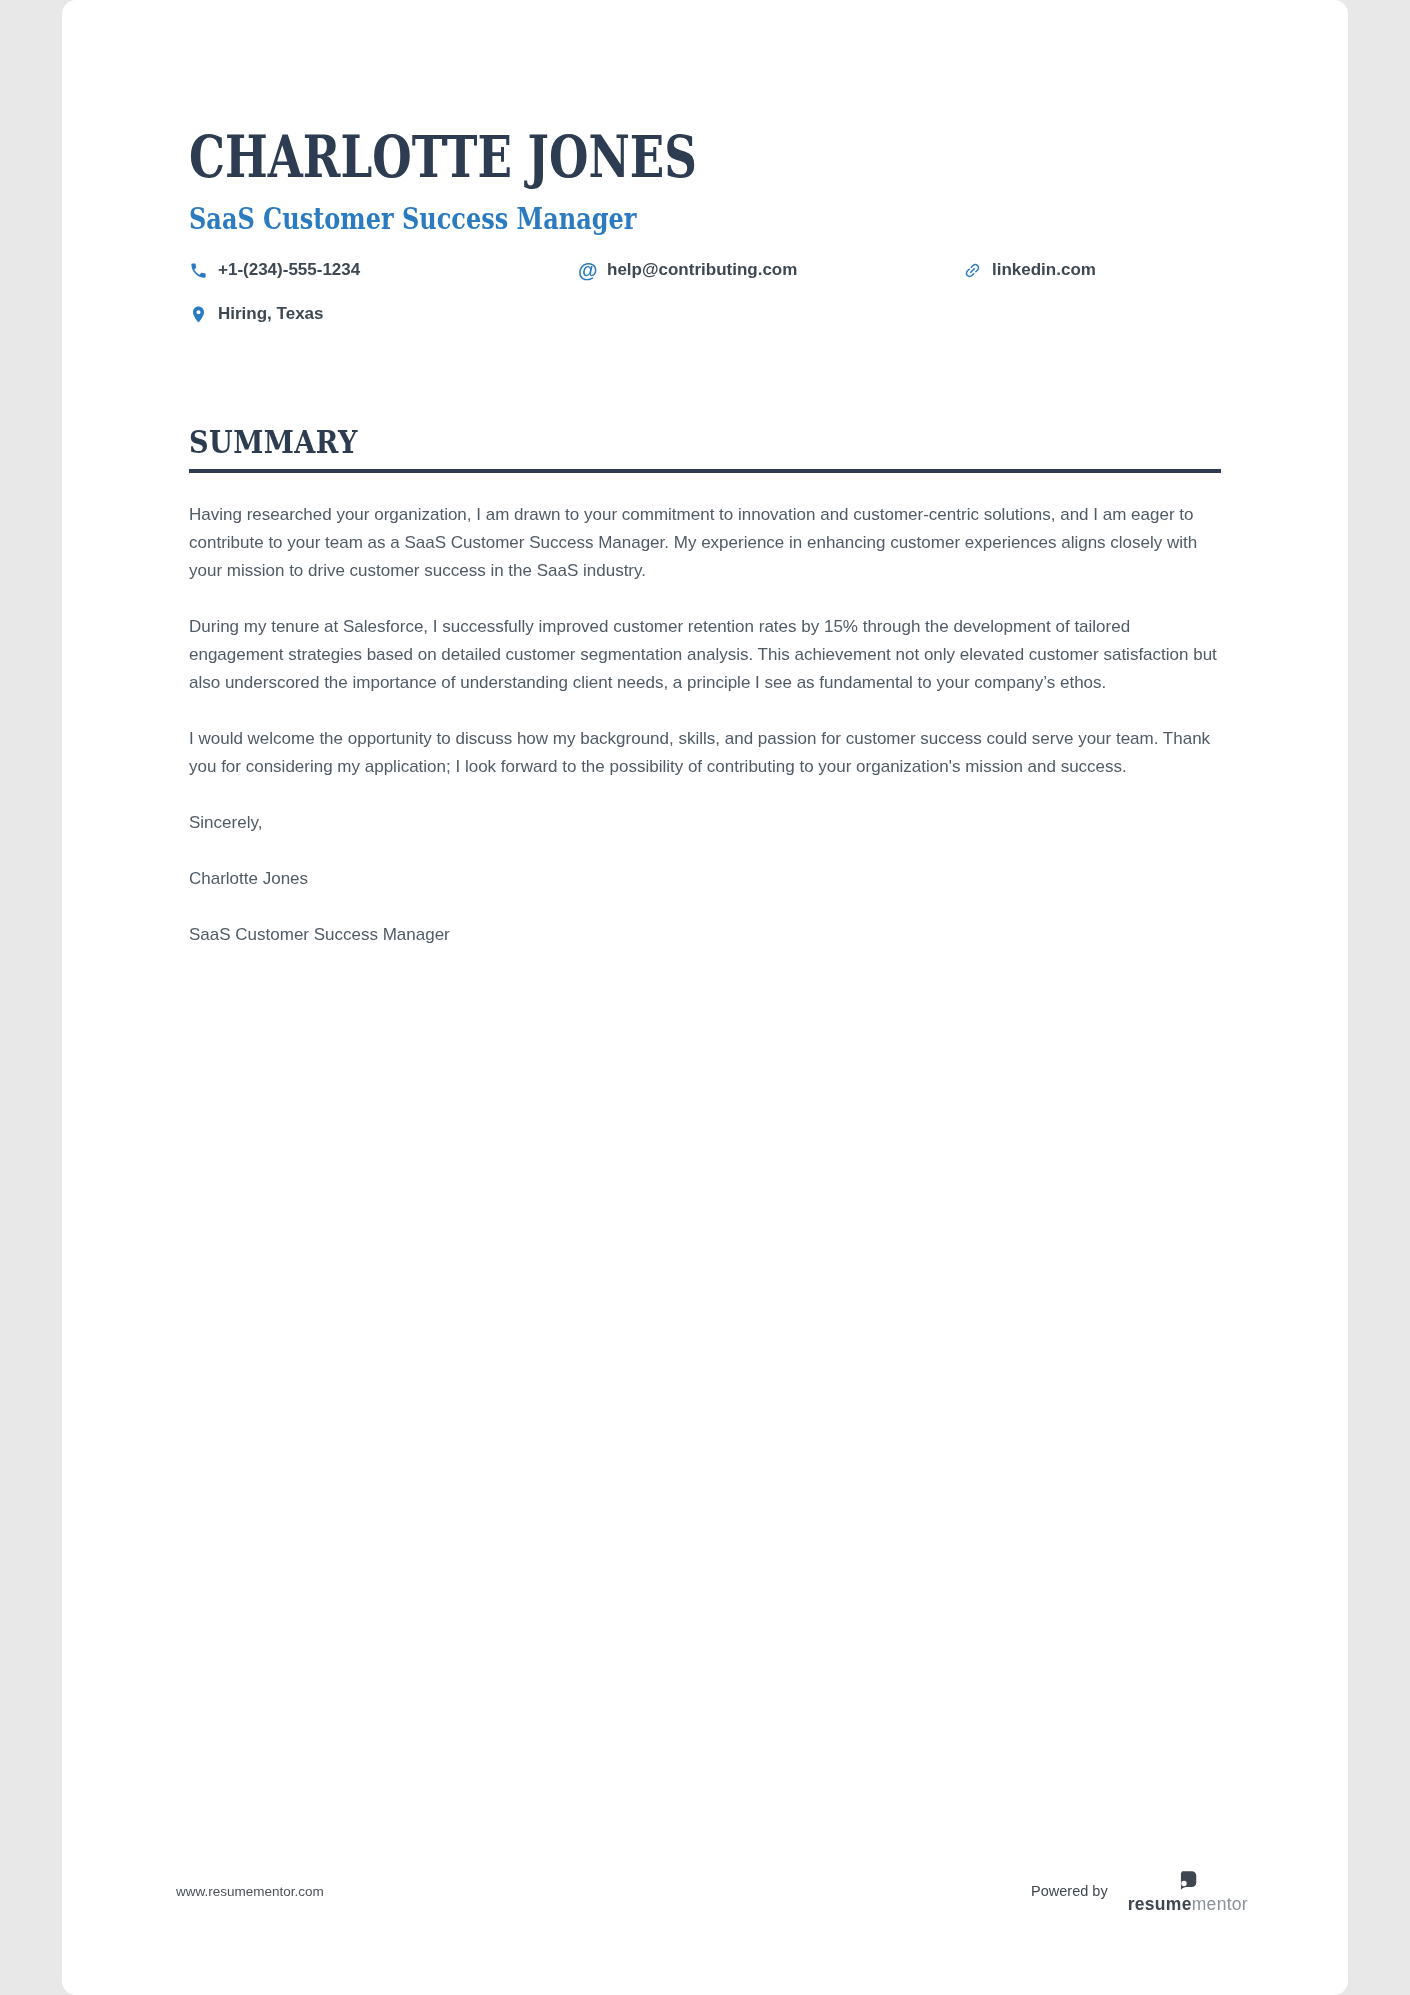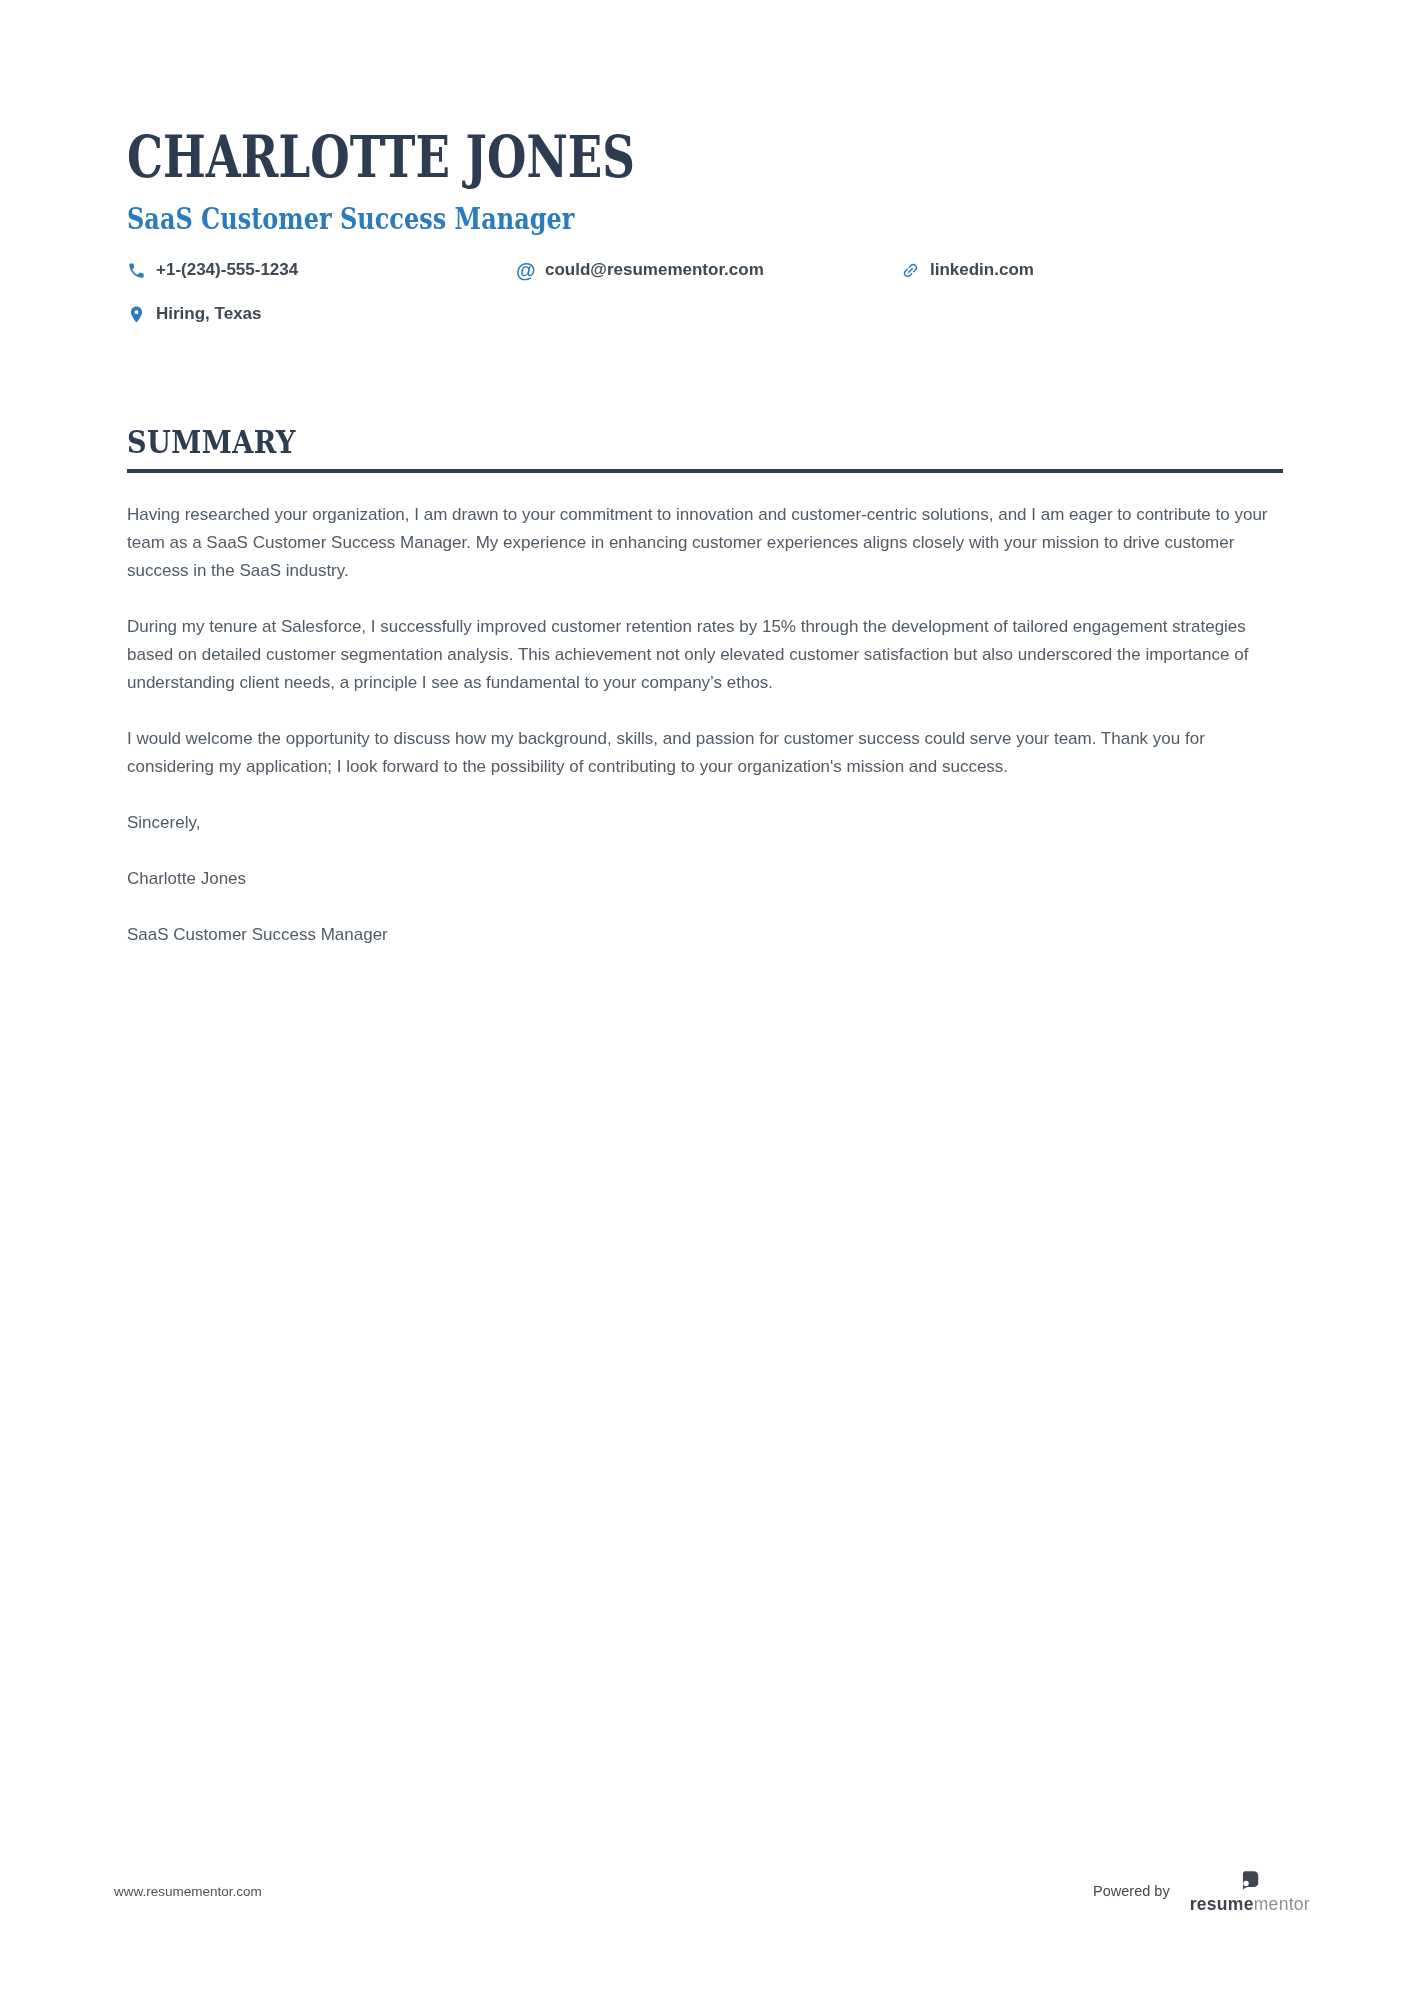--- a/index.html
+++ b/index.html
@@ -1,25 +1,26 @@
 <!DOCTYPE html>
 <html><head>
 <meta charset="utf-8">
 <style>
   * { margin: 0; padding: 0; box-sizing: border-box; }
   html, body { background: #e8e8e8; }
   body { font-family: "Liberation Sans", sans-serif; }
 
   .page {
     position: relative;
-    width: 1410px;
+    width: 1286px;
     height: 1995px;
     margin: 0 auto;
     background: #ffffff;
     overflow: hidden;
+    border-radius: 14px;
   }
 
   .content {
     padding: 128px 127px 0 127px;
   }
 
   
   .person-name {
     font-family: "DejaVu Serif", serif;
     font-weight: 700;
@@ -146,21 +147,21 @@
           <span class="icon">
             <svg viewBox="0 0 24 24">
                 <path d="M6.62 10.79c1.44 2.83 3.76 5.14 6.59 6.59l2.2-2.2c.27-.27.67-.36 1.02-.24 1.12.37 2.33.57 3.57.57.55 0 1 .45 1 1V20c0 .55-.45 1-1 1-9.39 0-17-7.61-17-17 0-.55.45-1 1-1h3.5c.55 0 1 .45 1 1 0 1.25.2 2.45.57 3.57.11.35.03.74-.25 1.02l-2.2 2.2z"></path>
               </svg>
           </span>
           <span>+1-(234)-555-1234</span>
         </div>
 
         <div class="contact-item">
           <span class="at-glyph">@</span>
-          <span>could@resumementor.com</span>
+          <span>help@contributing.com</span>
         </div>
 
         <div class="contact-item">
           <span class="icon">
             <svg viewBox="0 0 24 24" style="transform:rotate(-45deg)">
                 <path d="M3.9 12c0-1.71 1.39-3.1 3.1-3.1h4V7H7c-2.76 0-5 2.24-5 5s2.24 5 5 5h4v-1.9H7c-1.71 0-3.1-1.39-3.1-3.1zM8 13h8v-2H8v2zm9-6h-4v1.9h4c1.71 0 3.1 1.39 3.1 3.1s-1.39 3.1-3.1 3.1h-4V17h4c2.76 0 5-2.24 5-5s-2.24-5-5-5z"></path>
               </svg>
           </span>
           <span>linkedin.com</span>
         </div>

